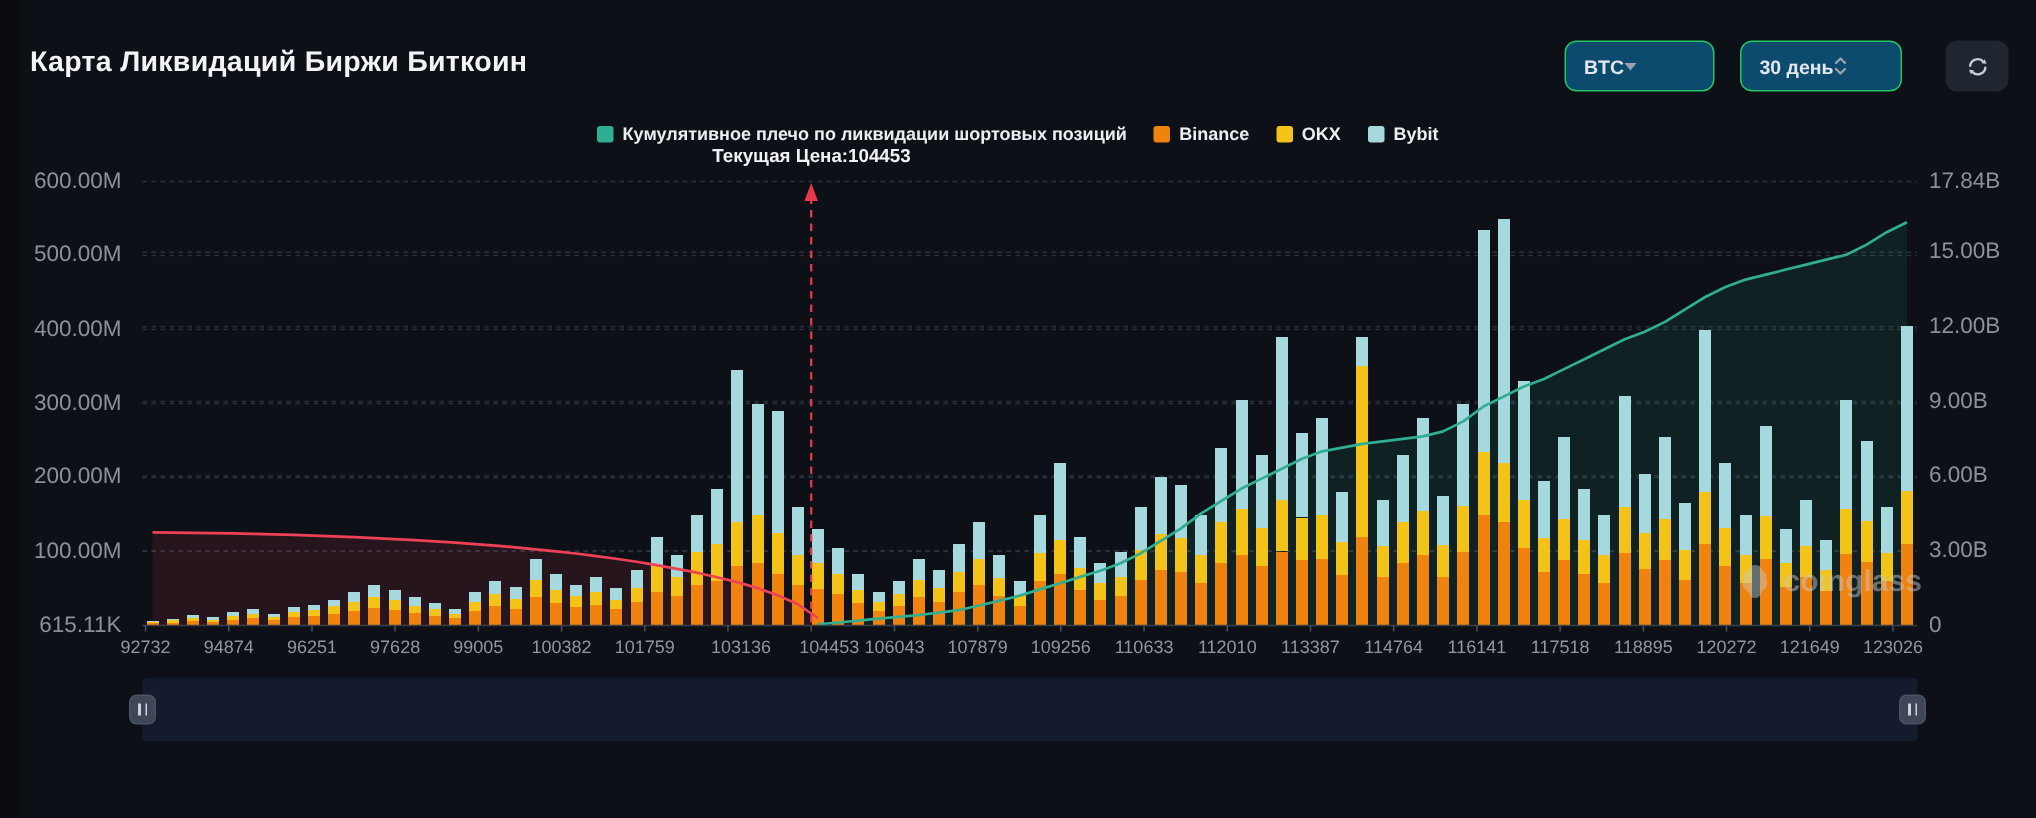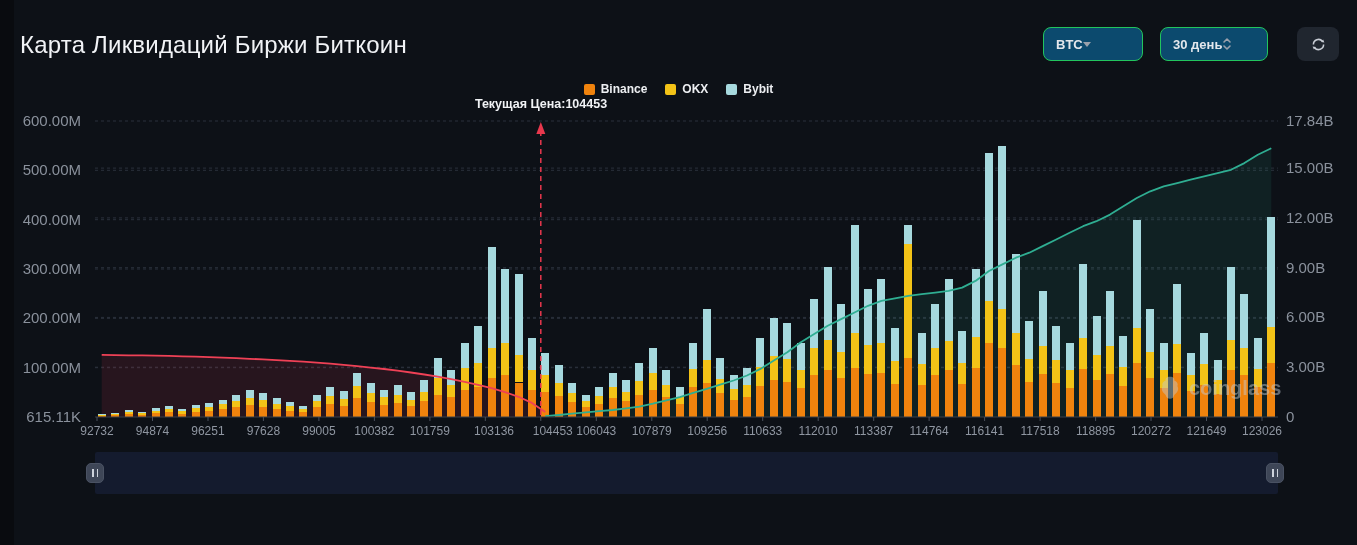--- a/index.html
+++ b/index.html
@@ -2,21 +2,21 @@
 <html><head>
 <meta charset="utf-8">
 <style>
   html,body{margin:0;padding:0}
   body{
     width:1357px;height:545px;position:relative;overflow:hidden;
     background:#0d1117;color:#e8eaed;
     font-family:"Liberation Sans","DejaVu Sans",sans-serif;
   }
   .left-strip{position:absolute;left:0;top:0;width:14px;height:545px;background:#090b0f}
-  .page-title{position:absolute;left:20px;top:31px;font-size:24px;font-weight:400;color:#f1f3f6;letter-spacing:.2px}
+  .page-title{position:absolute;left:20px;top:31px;font-size:19px;font-weight:700;color:#f1f3f6;letter-spacing:.2px}
   
   .ctl{position:absolute;top:27px;height:34px;box-sizing:border-box;border-radius:8px;
        display:flex;align-items:center;font-size:13px;font-weight:700;color:#e3e7ec;cursor:pointer}
   .select{background:#0c4a6e;border:1px solid #22c55e;justify-content:flex-start;padding:0 12px}
   #coin-select{left:1043px;width:100px}
   #period-select{left:1160px;width:108px}
   #refresh-btn{left:1297px;width:42px;background:#20262f;justify-content:center}
   .caret{width:0;height:0;border-left:4.5px solid transparent;border-right:4.5px solid transparent;border-top:5px solid #9aa1ac}
   
   .legend{position:absolute;left:0;top:82px;width:1357px;display:flex;justify-content:center;gap:18px;
@@ -65,20 +65,24 @@
 <div class="ctl" id="refresh-btn">
   <svg width="17" height="17" viewBox="0 0 20 20">
     <path d="M16 10a6 6 0 0 1-10.6 3.8" fill="none" stroke="#c9ced6" stroke-width="1.8"></path>
     <path d="M4 10a6 6 0 0 1 10.6-3.8" fill="none" stroke="#c9ced6" stroke-width="1.8"></path>
     <polygon points="3.1,12.4 7.0,12.8 4.6,15.8" fill="#c9ced6"></polygon>
     <polygon points="16.9,7.6 13.0,7.2 15.4,4.2" fill="#c9ced6"></polygon>
   </svg>
 </div>
 
 <div class="legend" id="legend">
+    <span class="legend-item">
+      <span class="sw" style="background: rgb(47, 174, 146);"></span>
+      <span>Кумулятивное плечо по ликвидации шортовых позиций</span>
+    </span>
     <span class="legend-item">
       <span class="sw" style="background: rgb(240, 131, 13);"></span>
       <span>Binance</span>
     </span>
     <span class="legend-item">
       <span class="sw" style="background: rgb(243, 195, 23);"></span>
       <span>OKX</span>
     </span>
     <span class="legend-item">
       <span class="sw" style="background: rgb(166, 217, 222);"></span>

